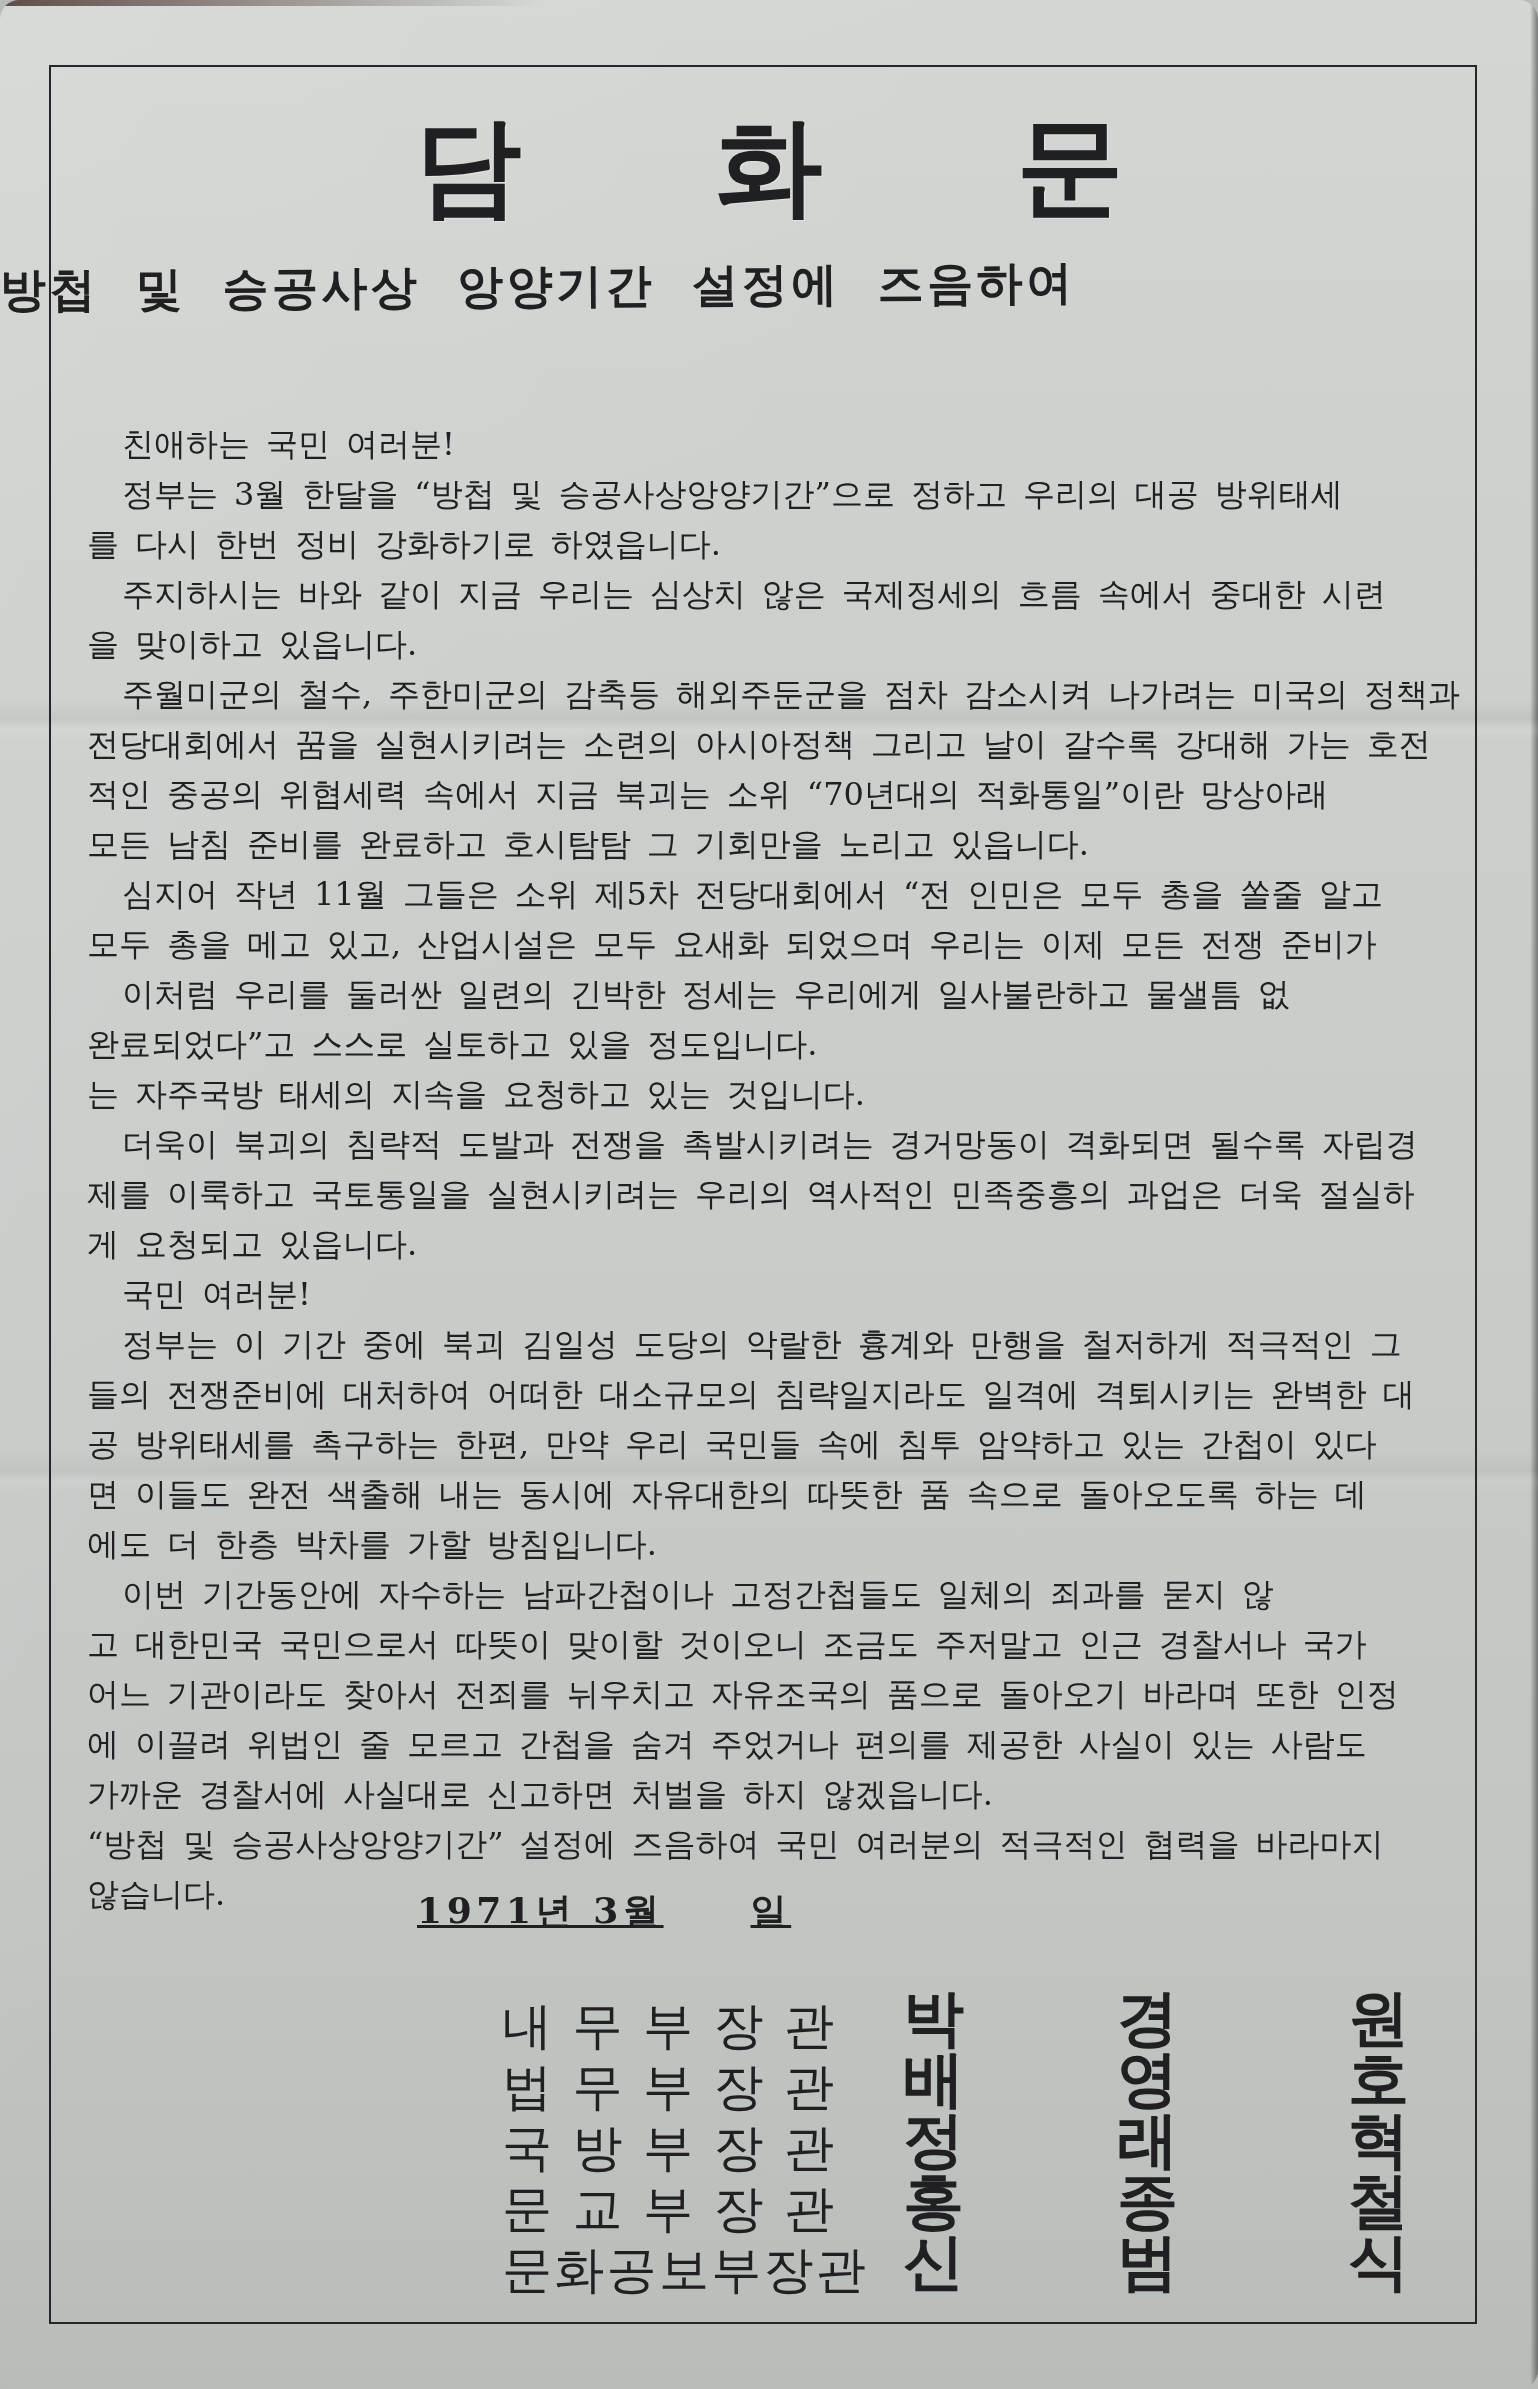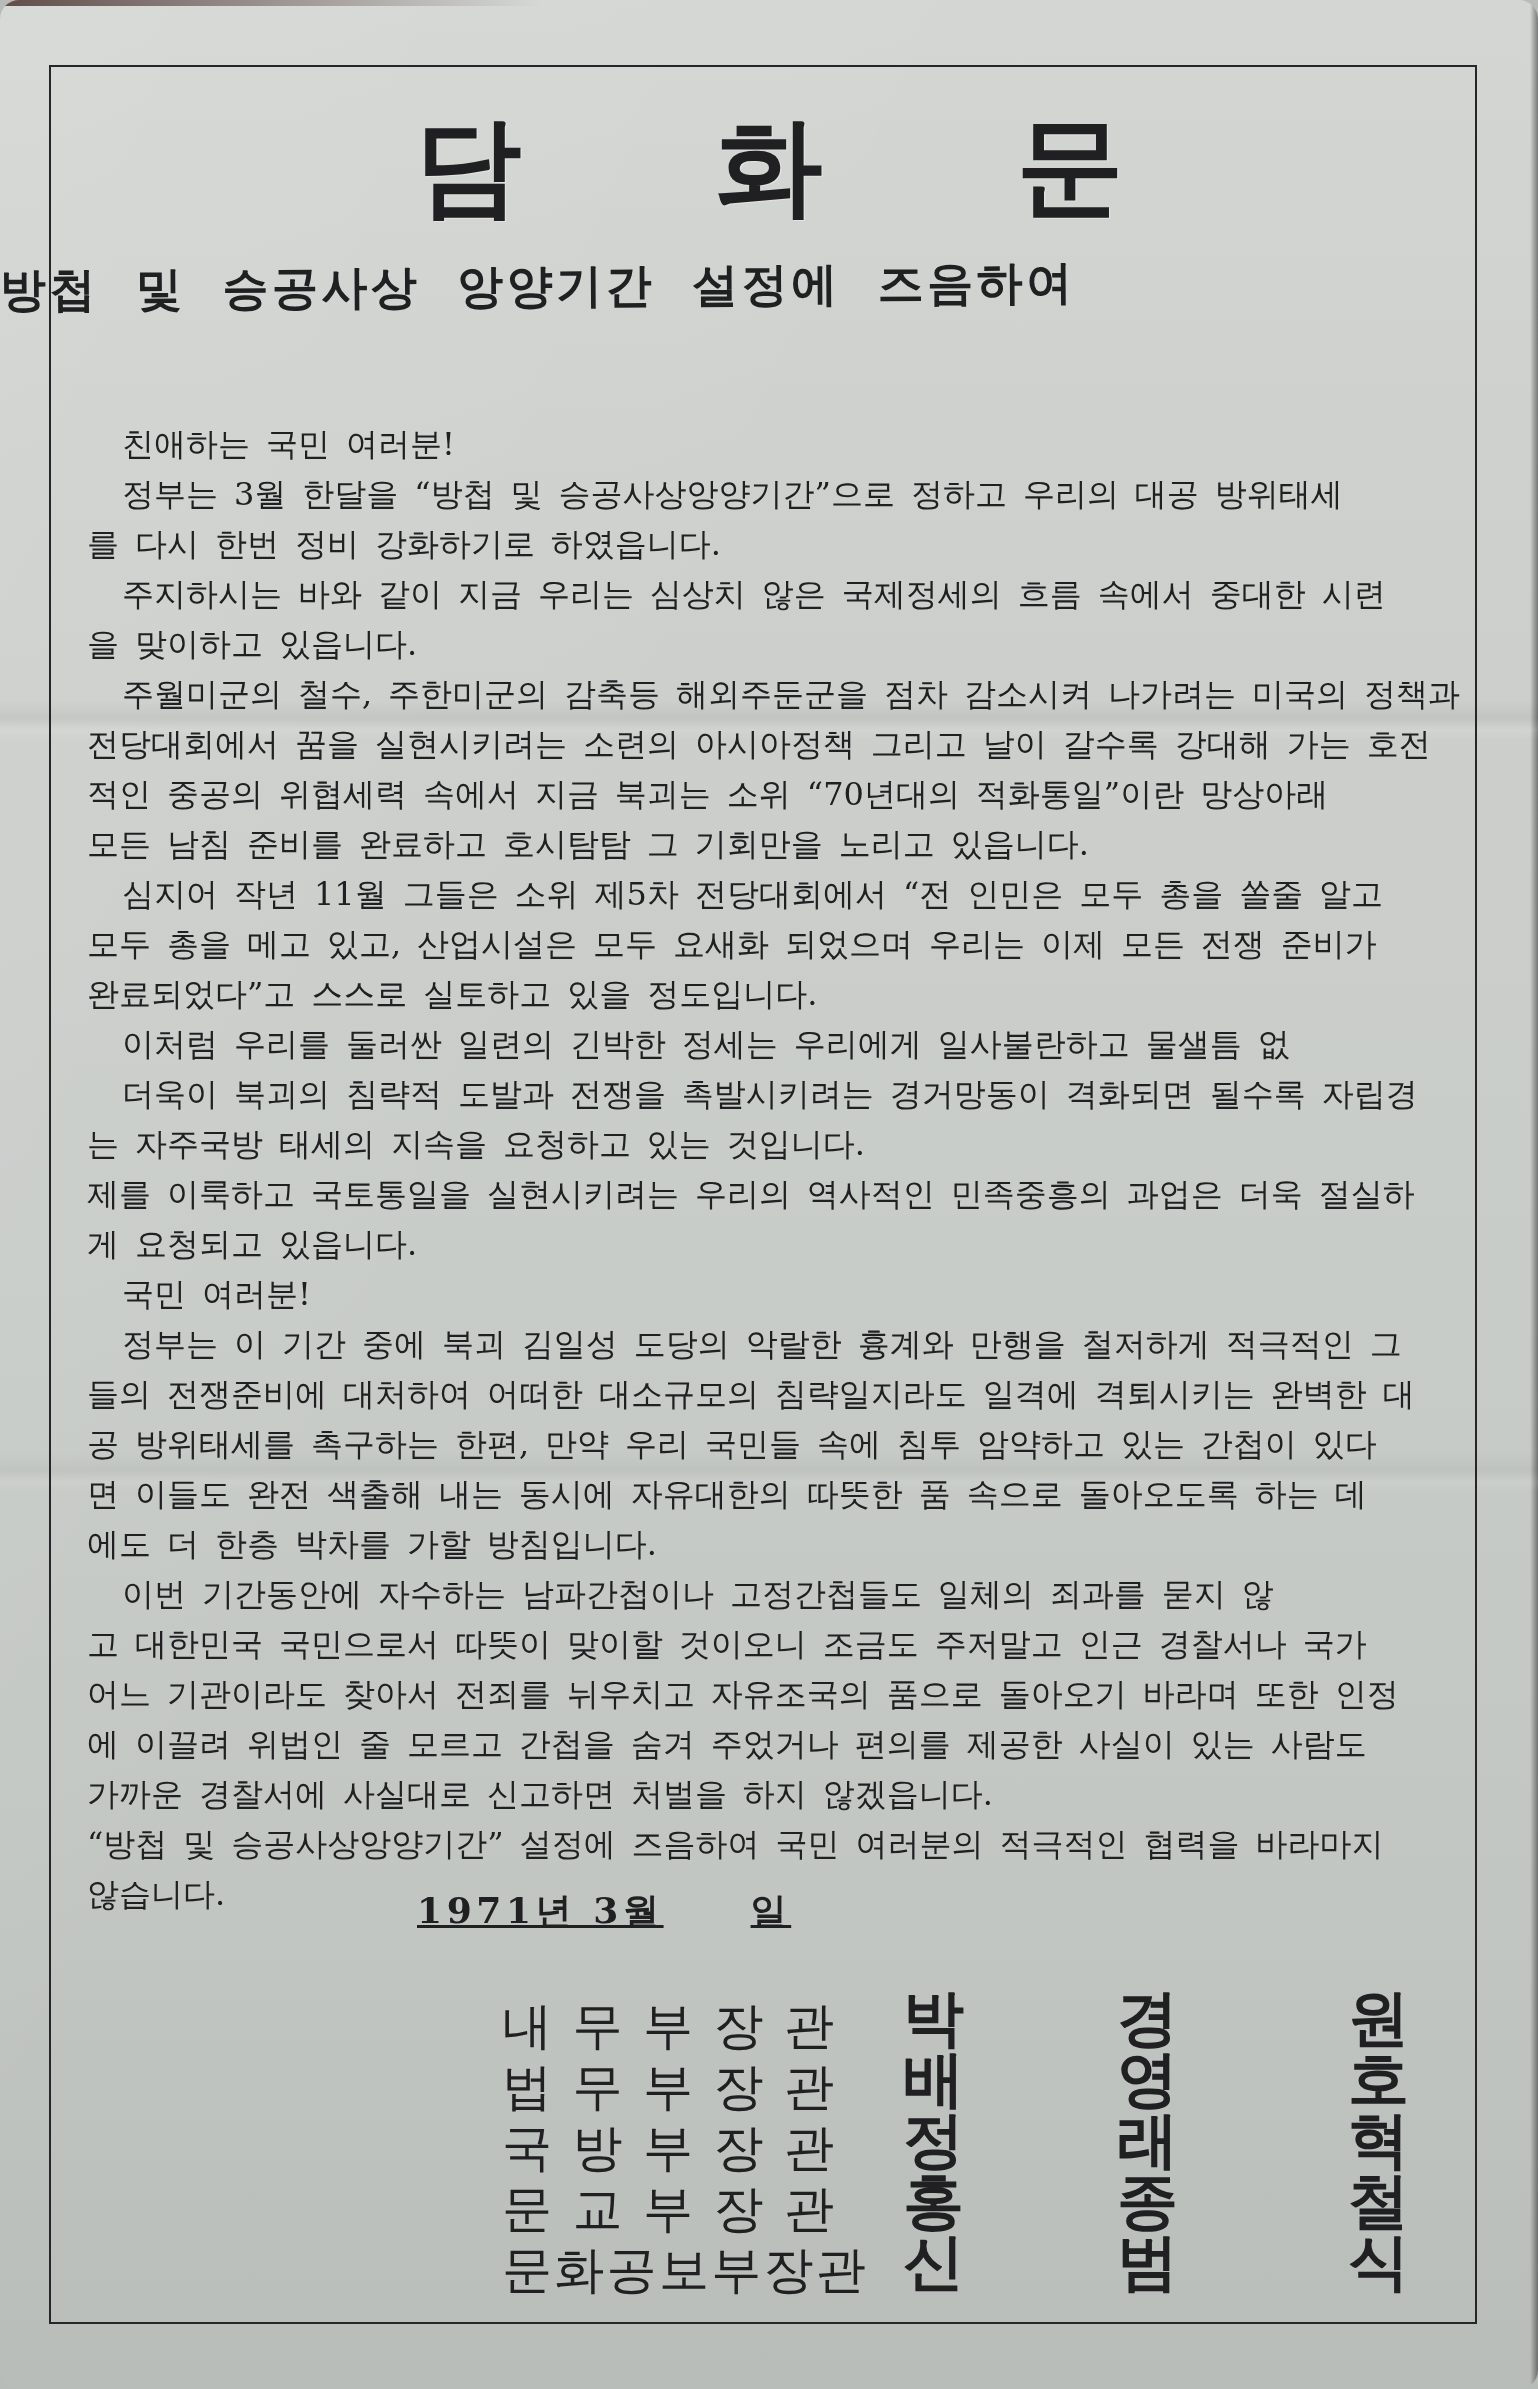--- a/index.html
+++ b/index.html
@@ -127,27 +127,27 @@
       <p class="body-line">전당대회에서 꿈을 실현시키려는 소련의 아시아정책 그리고 날이 갈수록 강대해 가는 호전</p>
 
       <p class="body-line">적인 중공의 위협세력 속에서 지금 북괴는 소위 “70년대의 적화통일”이란 망상아래</p>
 
       <p class="body-line">모든 남침 준비를 완료하고 호시탐탐 그 기회만을 노리고 있읍니다.</p>
 
       <p class="body-line indent">심지어 작년 11월 그들은 소위 제5차 전당대회에서 “전 인민은 모두 총을 쏠줄 알고</p>
 
       <p class="body-line">모두 총을 메고 있고, 산업시설은 모두 요새화 되었으며 우리는 이제 모든 전쟁 준비가</p>
 
+      <p class="body-line indent">이처럼 우리를 둘러싼 일련의 긴박한 정세는 우리에게 일사불란하고 물샐틈 없</p>
+
       <p class="body-line">완료되었다”고 스스로 실토하고 있을 정도입니다.</p>
 
-      <p class="body-line indent">이처럼 우리를 둘러싼 일련의 긴박한 정세는 우리에게 일사불란하고 물샐틈 없</p>
+      <p class="body-line">는 자주국방 태세의 지속을 요청하고 있는 것입니다.</p>
 
       <p class="body-line indent">더욱이 북괴의 침략적 도발과 전쟁을 촉발시키려는 경거망동이 격화되면 될수록 자립경</p>
-
-      <p class="body-line">는 자주국방 태세의 지속을 요청하고 있는 것입니다.</p>
 
       <p class="body-line">제를 이룩하고 국토통일을 실현시키려는 우리의 역사적인 민족중흥의 과업은 더욱 절실하</p>
 
       <p class="body-line">게 요청되고 있읍니다.</p>
 
       <p class="body-line indent">국민 여러분!</p>
 
       <p class="body-line indent">정부는 이 기간 중에 북괴 김일성 도당의 악랄한 흉계와 만행을 철저하게 적극적인 그</p>
 
       <p class="body-line">들의 전쟁준비에 대처하여 어떠한 대소규모의 침략일지라도 일격에 격퇴시키는 완벽한 대</p>

